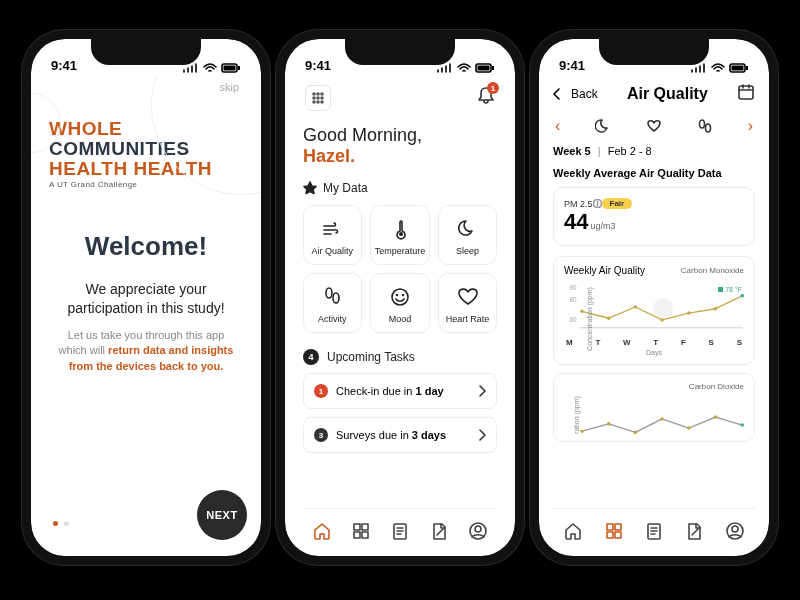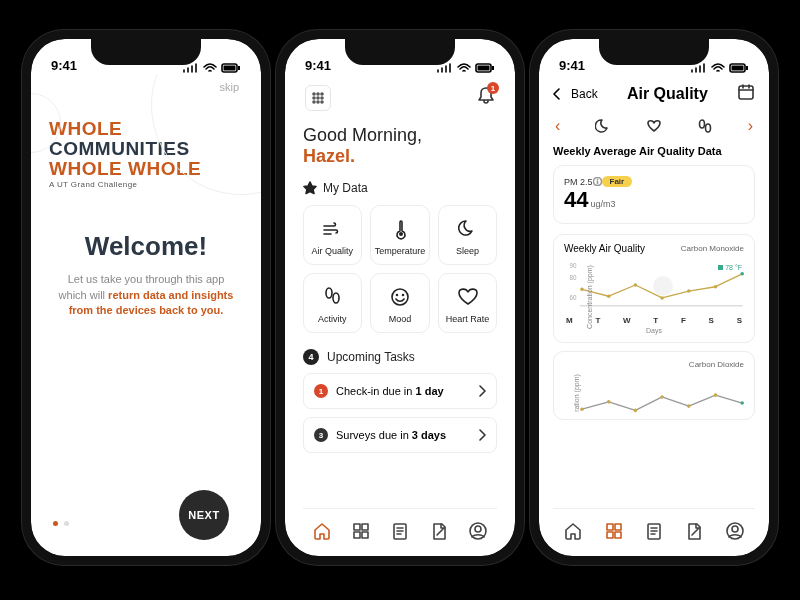--- a/index.html
+++ b/index.html
@@ -43,21 +43,21 @@
   .brand .navy { color:#2c3845; font-size:19px; letter-spacing:.5px; }
   .brand .sub { font-size:8px; color:#555; font-weight:500; margin-top:2px; letter-spacing:.4px;}
   .welcome { margin-top:42px; text-align:center; color:#2c3845; font-weight:700; font-size:26px; }
   .appreciate { margin-top:18px; text-align:center; font-size:14px; color:#222; line-height:1.35; }
   .letus { margin-top:10px; text-align:center; font-size:11px; color:#888; line-height:1.4; padding: 0 6px;}
   .letus strong { color:#c85a1e; font-weight:700;text-align:right; }
   .dots { position:absolute; bottom:30px; left:22px; display:flex; gap:6px; }
   .dot { width:5px; height:5px; border-radius:50%; background:#ddd; }
   .dot.active { background:#c85a1e; }
   .nextbtn {
-    position:absolute; bottom:16px; right:32px;
+    position:absolute; bottom:16px; right:14px;
     width:50px; height:50px; border-radius:50%;
     background:#2a2a2a; color:#fff; font-size:11px; font-weight:700;
     display:flex; align-items:center; justify-content:center;
     letter-spacing:.5px;
   }
   .circleDeco { position:absolute; border:1px solid #eee; border-radius:50%; }
 
   
   .topbar2 { display:flex; justify-content:space-between; align-items:center; padding: 4px 2px 8px;}
   .iconbtn { width:26px; height:26px; border:1px solid #e5e5e5; border-radius:6px; display:flex;align-items:center;justify-content:center; }
@@ -136,24 +136,25 @@
             </svg>
         </span>
       </div>
       <div class="content">
         <span class="circleDeco" style="width:180px;height:180px;top:-60px;right:-70px;"></span>
         <span class="circleDeco" style="width:60px;height:60px;top:18px;left:-30px;"></span>
         <span class="skip">skip</span>
         <div class="brand">
           <div class="orange">WHOLE</div>
           <div class="navy">COMMUNITIES</div>
-          <div class="orange">WHOLE WHOLE</div>
+          <div class="orange">HEALTH HEALTH</div>
           <div class="sub">A UT Grand Challenge</div>
         </div>
         <div class="welcome">Welcome!</div>
+        <div class="appreciate">We appreciate your participation in this study!</div>
         <div class="letus">
           <span>Let us take you through this app which will </span><strong>return data and insights from the devices back to you.</strong>
         </div>
         <div class="dots">
           <span class="dot active"></span>
           <span class="dot"></span>
         </div>
         <div class="nextbtn">
           <span>NEXT</span>
         </div>
@@ -341,20 +342,25 @@
               <path d="M12 10A6 6 0 1 1 7 2a5 5 0 0 0 5 8z" stroke="#333"></path>
             </svg>
           <svg width="16" height="16">
               <path d="M8 13c-4-3-6-5-6-8 0-3 5-3 6 0 1-3 6-3 6 0 0 3-2 5-6 8z" stroke="#333"></path>
             </svg>
           <svg width="16" height="16">
               <ellipse cx="5" cy="6" rx="2.5" ry="4" stroke="#333"></ellipse>
               <ellipse cx="11" cy="10" rx="2.5" ry="4" stroke="#333"></ellipse>
             </svg>
           <span class="arrow">›</span>
+        </div>
+        <div class="wkline">
+          <span class="bold">Week 5</span>
+          <span class="sep">|</span>
+          <span>Feb 2 - 8</span>
         </div>
         <div class="wkavg">Weekly Average Air Quality Data</div>
         <div class="metrics">
           <div class="metric">
             <div class="mh">
               <span>PM 2.5</span>
               <svg width="9" height="9">
                   <circle cx="4.5" cy="4.5" r="4" stroke="#999"></circle>
                   <path d="M4.5 2.5v.5M4.5 4.5v2" stroke="#999"></path>
                 </svg>

